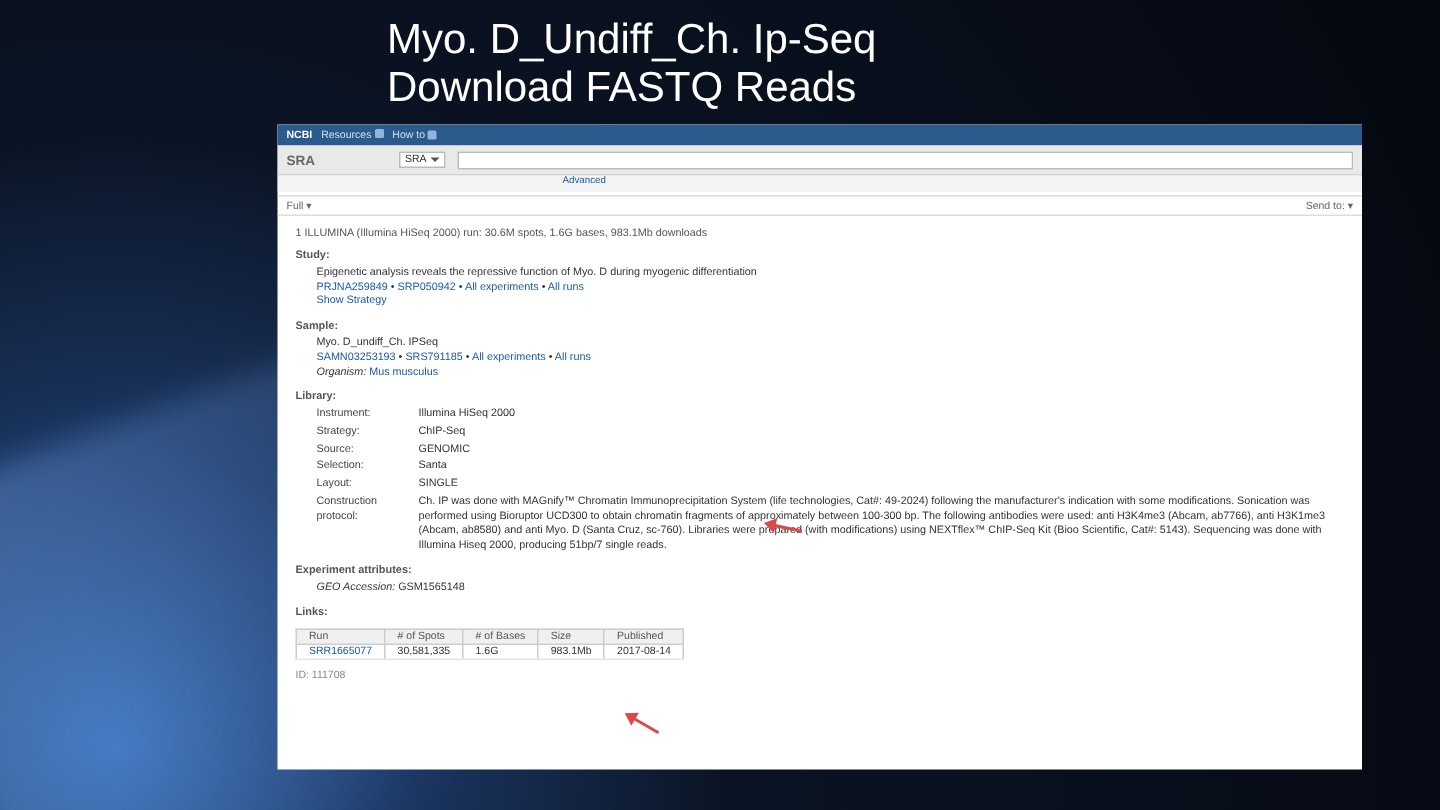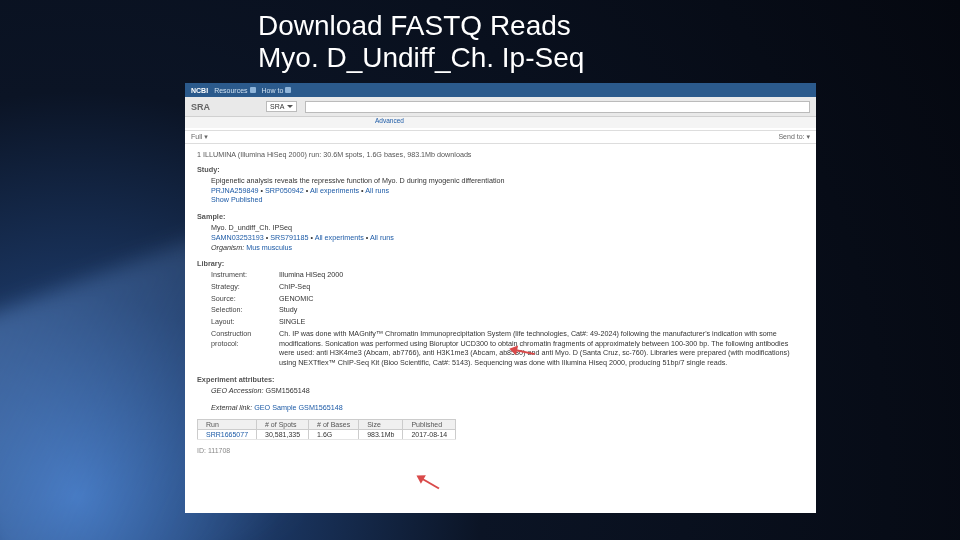--- a/index.html
+++ b/index.html
@@ -15,21 +15,21 @@
     background: linear-gradient(135deg, rgba(120,170,240,0.4), rgba(20,40,80,0));
     transform: rotate(-20deg);
     filter: blur(10px);
     pointer-events:none;
   }
   .slide-title {
     position:absolute; top:10px; left:258px; width:500px;
     color:#fff; font-size:28px; line-height:1.15;
   }
   .panel {
-    position:absolute; top:83px; left:185px; width:631px; height:430px;
+    position:absolute; top:83px; left:185px; width:723px; height:430px;
     background:#fff; overflow:hidden;
     font-size:7.2px; color:#333;
   }
   .ncbi-bar {
     background:#2b5a8c; color:#cfe0f0; height:14px;
     display:flex; align-items:center; padding:0 6px; gap:6px;
     font-size:7px;
   }
   .ncbi-bar .logo { color:#fff; font-weight:bold; }
   .ncbi-bar .how { display:inline-flex; align-items:center; gap:2px; }
@@ -77,22 +77,22 @@
   .arrow.a1 { top:264px; left:320px; transform:rotate(12deg); }
   .arrow.a2 { top:394px; left:226px; transform:rotate(30deg); }
   .idline { color:#888; font-size:7px; margin-top:6px; }
 </style>
 </head>
 <body>
 
 <div class="streak"></div>
 
 <div class="slide-title">
+  <div>Myo. D_Undiff_Ch. Ip-Seq</div>
   <div>Download FASTQ Reads</div>
-  <div>Myo. D_Undiff_Ch. Ip-Seq</div>
 </div>
 
 <div class="panel">
 
   <div class="ncbi-bar">
     <span class="logo">NCBI</span>
     <span>
       <span>Resources</span>
       <span class="ext-icon"></span>
     </span>
@@ -128,21 +128,21 @@
 
     <div class="sect">
       <div class="sect-h">Study:</div>
       <div class="indent">Epigenetic analysis reveals the repressive function of Myo. D during myogenic differentiation</div>
       <div class="indent">
         <a>PRJNA259849</a> •
         <a>SRP050942</a> •
         <a>All experiments</a> •
         <a>All runs</a>
       </div>
-      <div class="indent"><a>Show Published</a></div>
+      <div class="indent"><a>Show Strategy</a></div>
     </div>
 
     <div class="sect">
       <div class="sect-h">Sample:</div>
       <div class="indent">Myo. D_undiff_Ch. IPSeq</div>
       <div class="indent">
         <a>SAMN03253193</a> •
         <a>SRS791185</a> •
         <a>All experiments</a> •
         <a>All runs</a>
@@ -156,41 +156,38 @@
     <div class="sect">
       <div class="sect-h">Library:</div>
       <div class="indent kv">
         <span class="k">Instrument:</span>
           <span>Illumina HiSeq 2000</span>
         <span class="k">Strategy:</span>
           <span>ChIP-Seq</span>
         <span class="k">Source:</span>
           <span>GENOMIC</span>
         <span class="k">Selection:</span>
-          <span>Study</span>
+          <span>Santa</span>
         <span class="k">Layout:</span>
           <span>SINGLE</span>
         <span class="k">Construction protocol:</span>
           <span>Ch. IP was done with MAGnify™ Chromatin Immunoprecipitation System (life technologies, Cat#: 49-2024) following the manufacturer's indication with some modifications. Sonication was performed using Bioruptor UCD300 to obtain chromatin fragments of approximately between 100-300 bp. The following antibodies were used: anti H3K4me3 (Abcam, ab7766), anti H3K1me3 (Abcam, ab8580) and anti Myo. D (Santa Cruz, sc-760). Libraries were prepared (with modifications) using NEXTflex™ ChIP-Seq Kit (Bioo Scientific, Cat#: 5143). Sequencing was done with Illumina Hiseq 2000, producing 51bp/7 single reads.</span>
       </div>
     </div>
 
     <div class="sect">
       <div class="sect-h">Experiment attributes:</div>
       <div class="indent">
         <i>GEO Accession:</i>
         <span>GSM1565148</span>
       </div>
     </div>
 
     <div class="sect">
-      <div class="indent">
-        <i>External link:</i>
-        <a>GEO Sample GSM1565148</a>
-      </div>
+      <div class="sect-h">Links:</div>
     </div>
 
     <div class="sect">
       <table class="runs-table">
         <thead>
             <tr>
           <th>Run</th>
           <th># of Spots</th>
           <th># of Bases</th>
           <th>Size</th>

